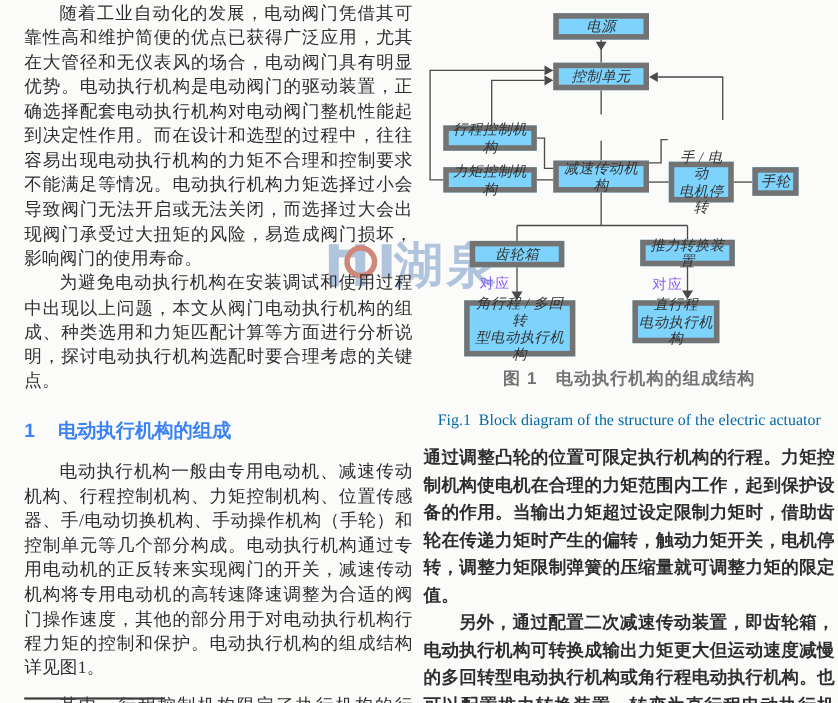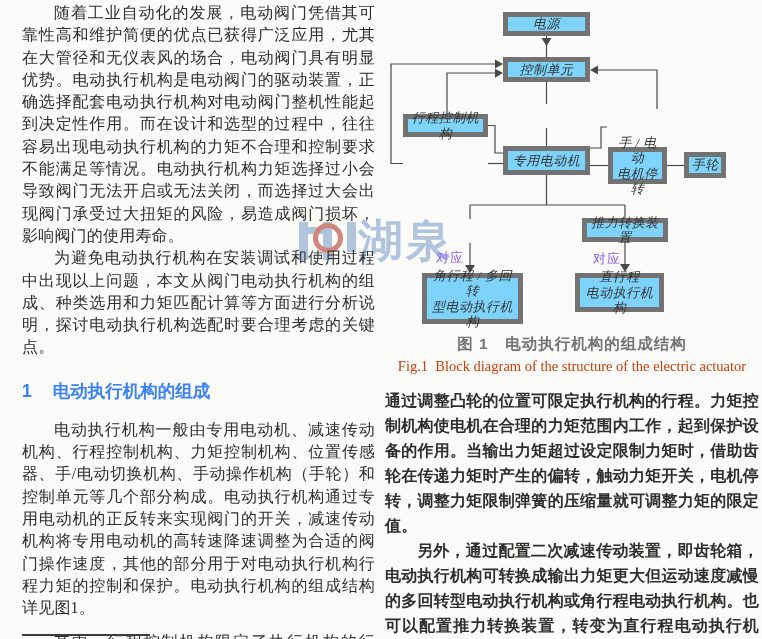--- a/index.html
+++ b/index.html
@@ -65,25 +65,25 @@
   .caption-zh{
     margin-top:4px;
     text-align:center;
     font-family:"Liberation Sans","DejaVu Sans",sans-serif;
     font-weight:bold;
     font-size:15.5px;
     letter-spacing:1px;
     color:#737373;
   }
   .caption-en{
-    margin-top:3px;
+    margin-top:19px;
     text-align:center;
     font-size:14.5px;
     white-space:pre;
-    color:#c2410c;
+    color:#0369a1;
   }
   .after-fig{margin-top:13px;}
 
   
   .watermark{
     position:absolute;
     left:296px;top:219px;
     z-index:1;
     display:flex;align-items:center;
     opacity:0.9;
@@ -176,28 +176,30 @@
         <polygon points="110,68.7 110,77.7 118,73"></polygon>
         <polygon points="213,65.5 213,74.5 205,70"></polygon>
         <polygon points="80,265 90,265 85,273"></polygon>
         <polygon points="235,264 245,264 240,272"></polygon>
       </g>
     </svg>
 
     <div class="node" style="left:118px;top:12px;width:87px;height:24px">电源</div>
     <div class="node" style="left:118px;top:57px;width:87px;height:25px">控制单元</div>
     <div class="node" style="left:18px;top:114px;width:85px;height:23px">行程控制机构</div>
-    <div class="node" style="left:118px;top:146px;width:87px;height:29px">专用电动机</div>
+    <div class="node" style="left:18px;top:152px;width:85px;height:23px">力矩控制机构</div>
+    <div class="node" style="left:118px;top:146px;width:87px;height:29px">减速传动机构</div>
     <div class="node" style="left:223px;top:147px;width:59px;height:37px">手 / 电动
 电机停转</div>
     <div class="node" style="left:299px;top:152px;width:42px;height:26px">手轮</div>
+    <div class="node" style="left:42px;top:219px;width:86px;height:24px">齿轮箱</div>
     <div class="node" style="left:197px;top:218px;width:86px;height:24px">推力转换装置</div>
     <div class="node" style="left:37px;top:273px;width:101px;height:51px">角行程 / 多回转
 型电动执行机构</div>
-    <div class="node" style="left:190px;top:273px;width:89px;height:39px">直行程
+    <div class="node" style="left:190px;top:273px;width:79px;height:39px">直行程
 电动执行机构</div>
 
     <span class="edge-label" style="left:51px;top:249px">对应</span>
     <span class="edge-label" style="left:208px;top:250px">对应</span>
   </div>
 
   <div class="caption-zh">图 1　电动执行机构的组成结构</div>
   <div class="caption-en">Fig.1  Block diagram of the structure of the electric actuator</div>
 
   <p class="body-p rp after-fig">通过调整凸轮的位置可限定执行机构的行程。力矩控制机构使电机在合理的力矩范围内工作，起到保护设备的作用。当输出力矩超过设定限制力矩时，借助齿轮在传递力矩时产生的偏转，触动力矩开关，电机停转，调整力矩限制弹簧的压缩量就可调整力矩的限定值。</p>

